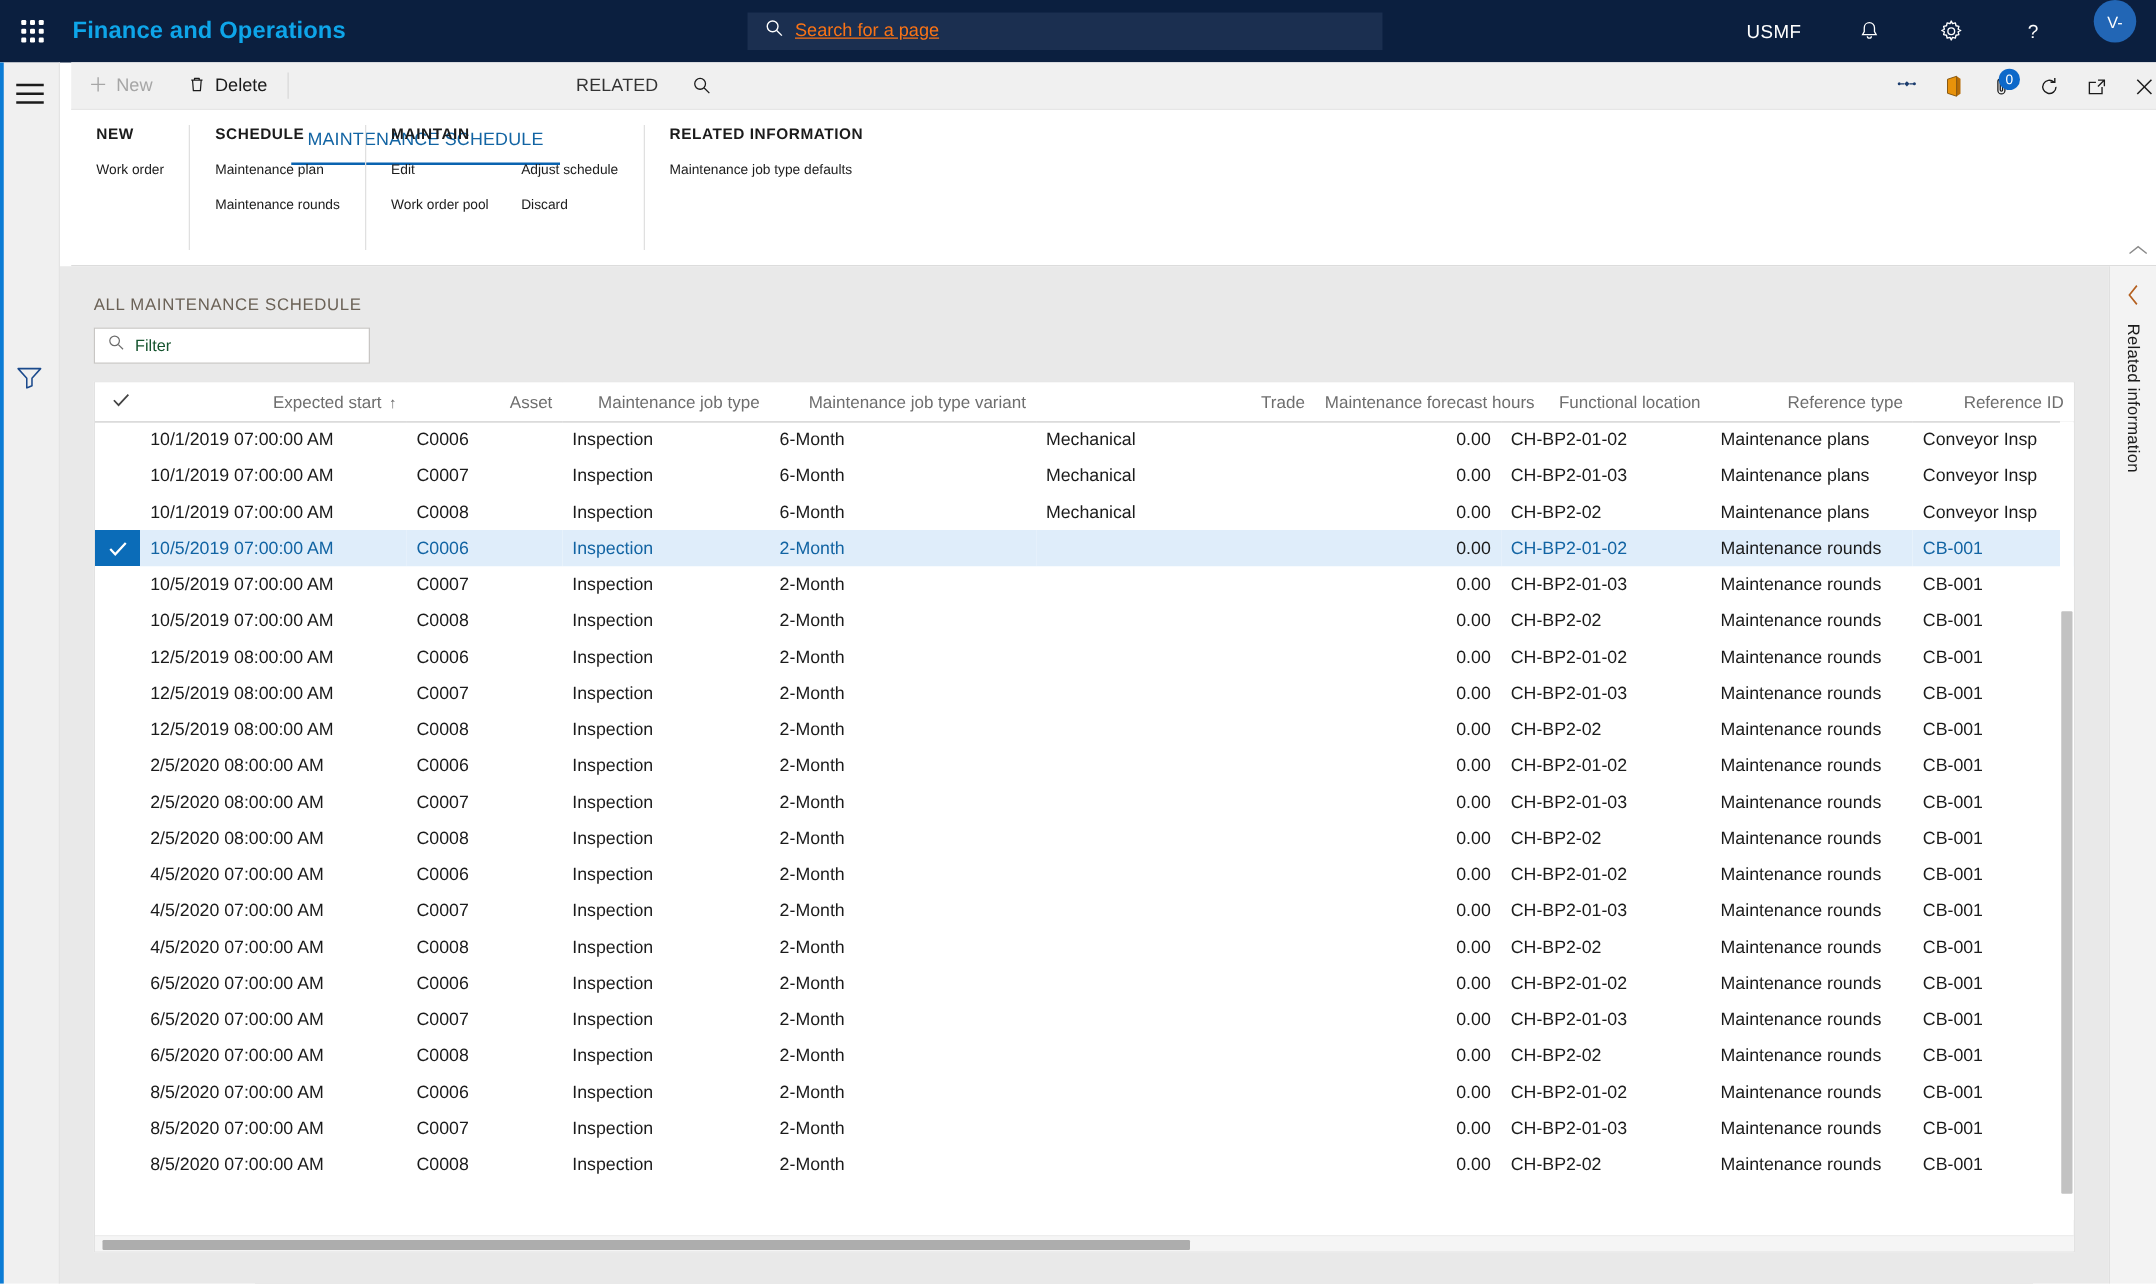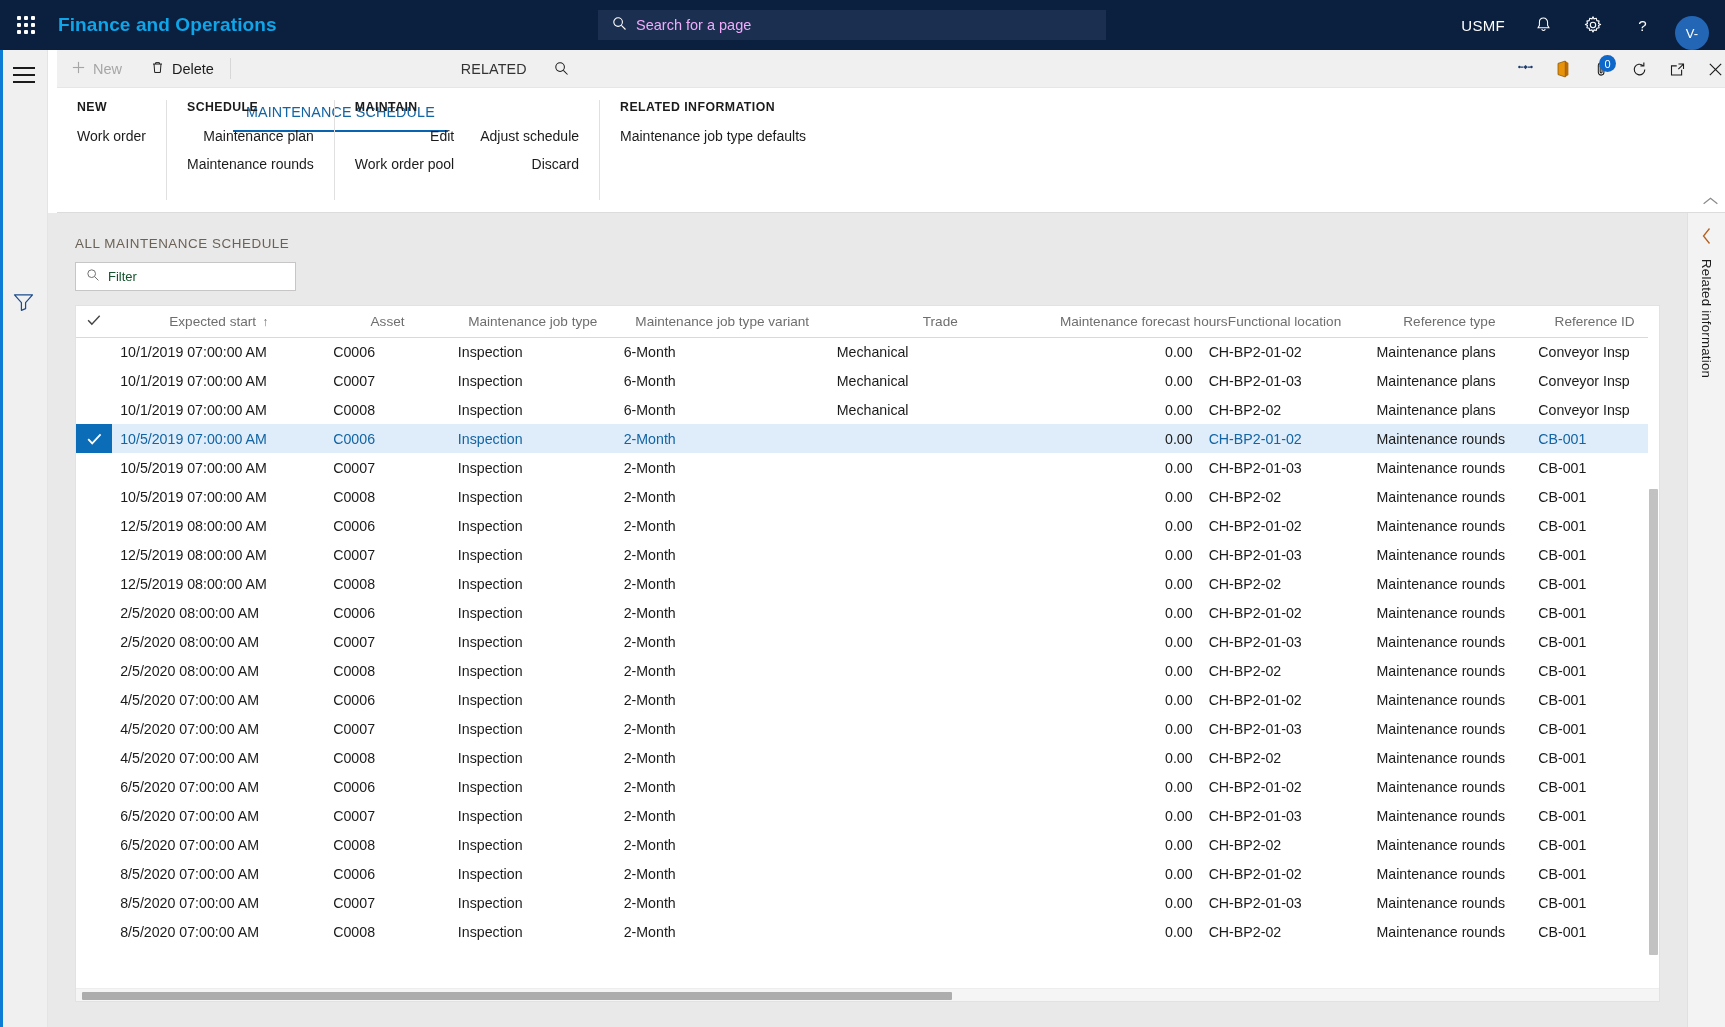--- a/index.html
+++ b/index.html
@@ -26,24 +26,24 @@
   .waffle-grid i { background: #ffffff; width: 4px; height: 4px; display: block; border-radius: 1px;}
   .app-title {
     color: #0ea5e9; font-size: 19px; font-weight: bold; letter-spacing: .1px;
     margin-left: 6px; white-space: nowrap;
   }
   .search-wrap {
     position: absolute; left: 598px; top: 10px; width: 508px; height: 30px;
     background: #1b2f50; display: flex; align-items: center; cursor: text;
   }
   .search-wrap .s-ico { margin: 0 9px 0 14px; }
-  .search-wrap .s-text { color: #f0abfc; font-size: 14.5px; }
+  .search-wrap .s-text { color: #f97316; font-size: 14.5px; text-decoration: underline; }
   .topright {
     position: absolute; right: 0; top: 0; height: 50px; display: flex;
-    align-items: flex-end; gap: 0;
+    align-items: flex-start; gap: 16px;
   }
   .tr-item {
     height: 50px; display: flex; align-items: center; justify-content: center;
     color: #ffffff; font-size: 14.5px; cursor: pointer; padding: 0 15px;
   }
   .tr-item.company { font-size: 15px; letter-spacing: .3px; padding: 0 14px; }
   .avatar {
     width: 34px; height: 34px; border-radius: 50%; background: #2266b5;
     color: #fff; font-size: 13px; display: flex; align-items: center;
     justify-content: center; margin: 0 16px 0 8px; cursor: pointer;
@@ -113,23 +113,22 @@
   .rib-group { position: relative; padding: 0 20px; height: 100px; }
   .rib-group + .rib-group { border-left: 1px solid #e0e0e0; }
   .rib-title {
     font-size: 12.3px; font-weight: bold; color: #1b1b1b;
     letter-spacing: .45px; margin-bottom: 13px; white-space: nowrap;
   }
   .rib-cols { display: flex; gap: 0; }
   .rib-col { display: flex; flex-direction: column; gap: 10px; min-width: 0; }
   .rib-col + .rib-col { margin-left: 26px; }
   .rib-item {
-    font-size: 14px; color: #1b1b1b; cursor: pointer; white-space: nowrap;
+    font-size: 11px; color: #1b1b1b; cursor: pointer; white-space: nowrap;
     line-height: 18px;
-    text-align: right;
   }
 
   
   .content {
     position: absolute; top: 213px; left: 48px; width: 1639px; height: 814px;
     background: #e9e9e9;
   }
   .grid-caption {
     position: absolute; top: 23px; left: 27px;
     font-size: 13.4px; color: #6b6257; letter-spacing: .55px;
@@ -142,21 +141,21 @@
   .filterbox .f-ico { margin: 0 8px 0 10px; }
   .filterbox .f-ph { color: #14532d; font-size: 13px; }
 
   .gridwrap {
     position: absolute; top: 92px; left: 27px; width: 1585px; height: 697px;
     background: #ffffff; border: 1px solid #e2e2e2;
   }
   table.grid { border-collapse: collapse; width: 100%; table-layout: fixed; }
   table.grid th {
     height: 31px; font-size: 13.6px; font-weight: normal; color: #6e6e6e;
-    text-align: center; border-bottom: 1px solid #d9d9d9; padding: 0 8px;
+    text-align: right; border-bottom: 1px solid #d9d9d9; padding: 0 8px;
     vertical-align: middle; white-space: nowrap; cursor: pointer;
     background: #ffffff;
   }
   table.grid th.num, table.grid td.num { text-align: right; }
   table.grid td {
     height: 29px; font-size: 14.2px; color: #1b1b1b; padding: 0 8px;
     vertical-align: middle; white-space: nowrap;
   }
   .col-check { width: 36px; }
   .col-start { width: 212px; }

